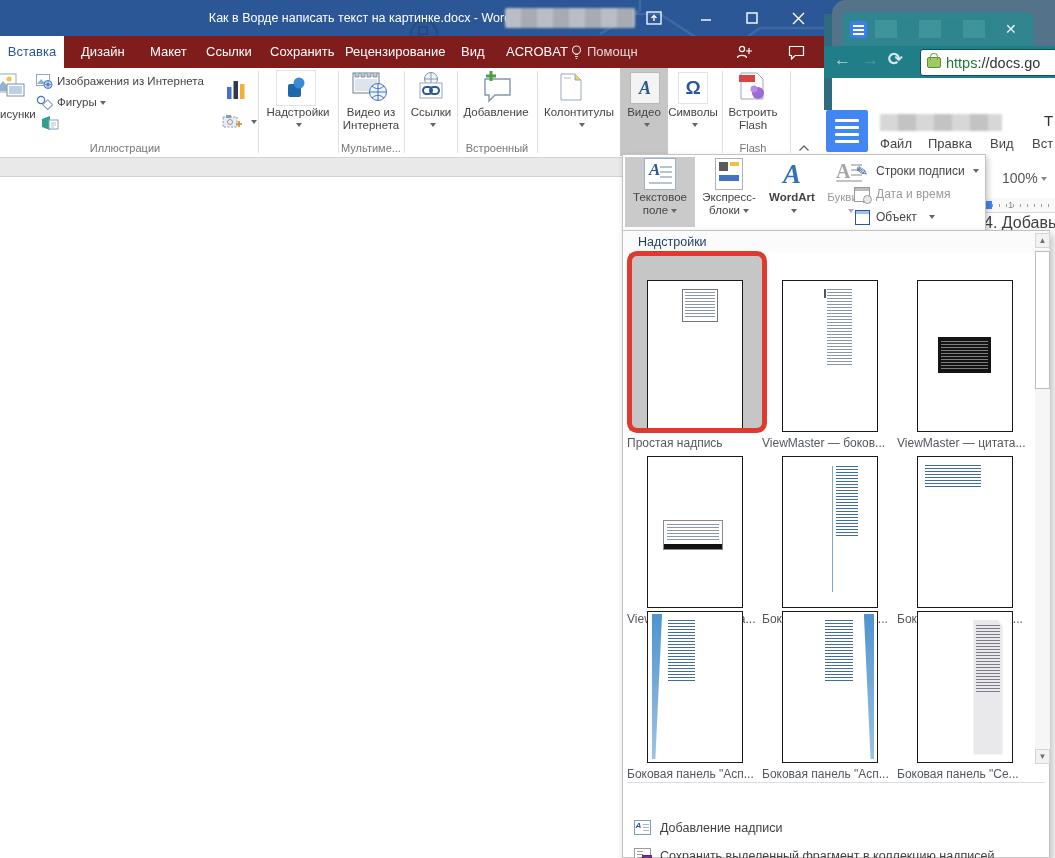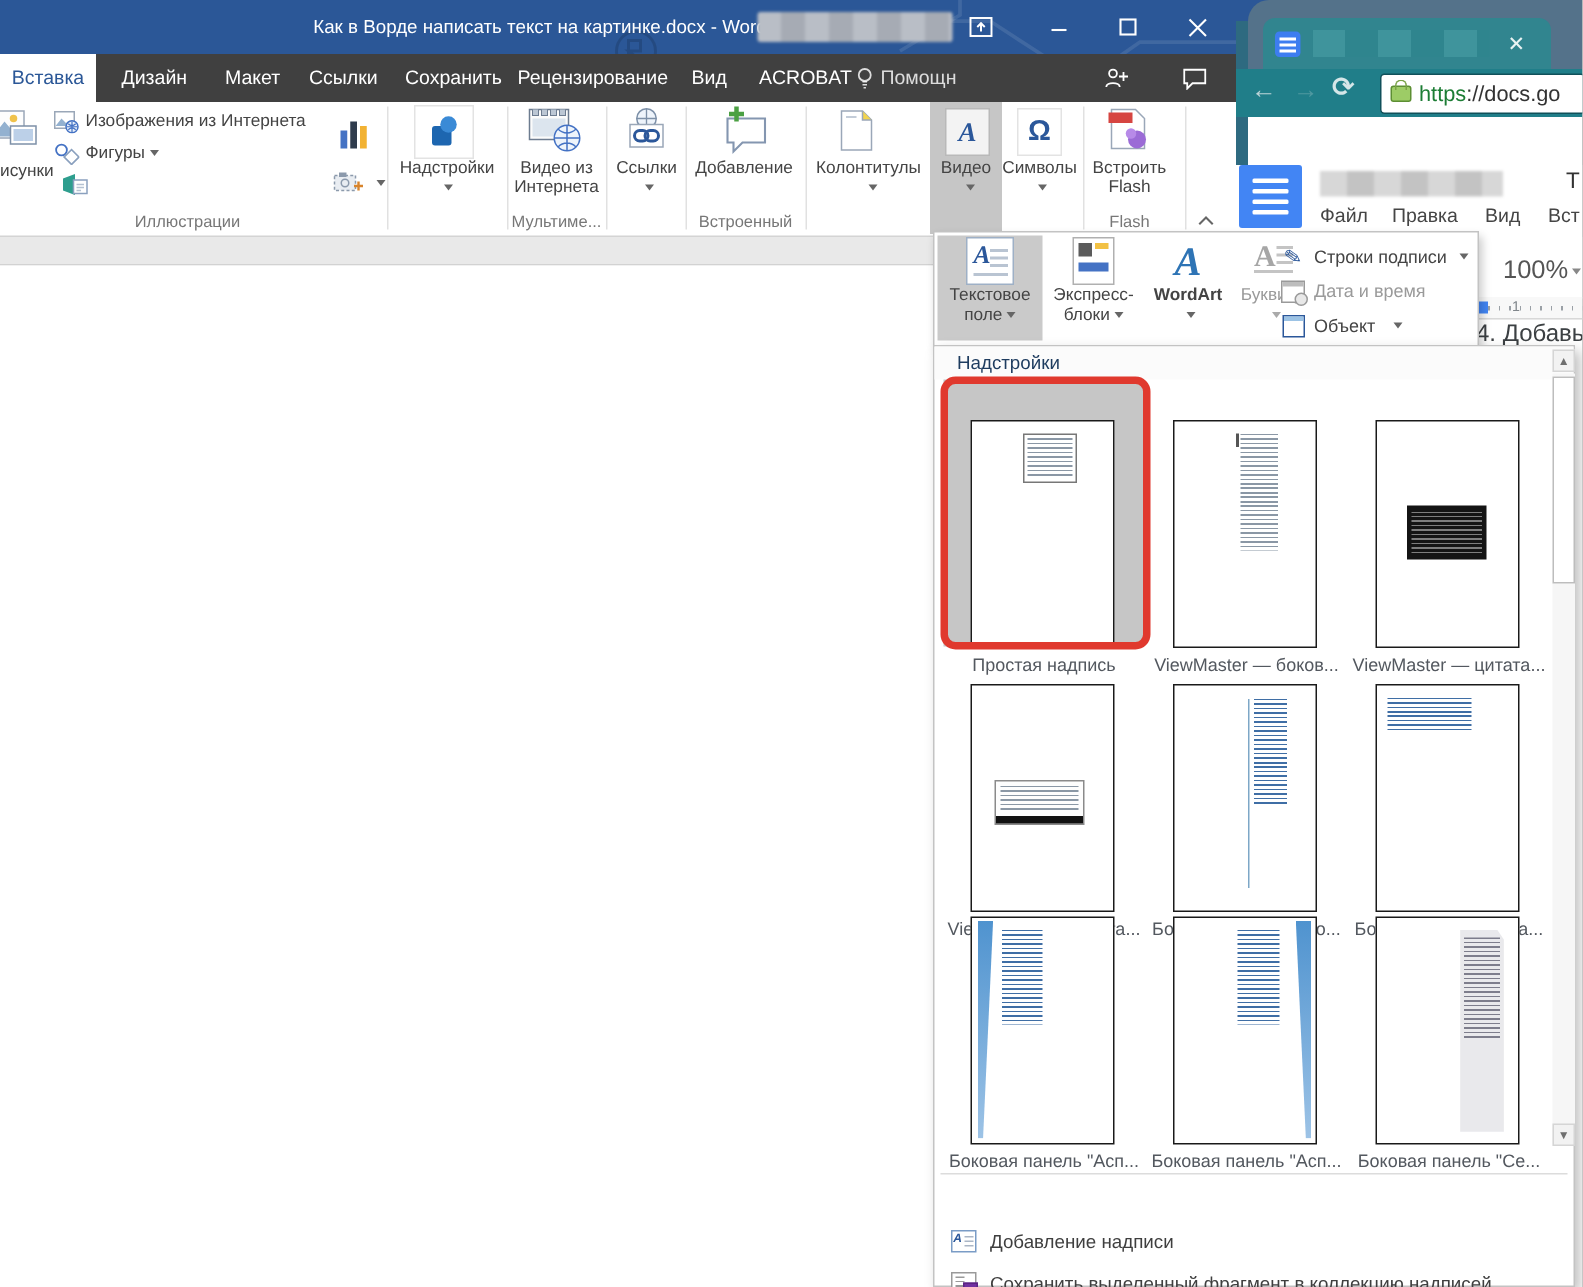--- a/index.html
+++ b/index.html
@@ -11,21 +11,21 @@
   .word{position:absolute;left:0;top:0;width:824px;height:858px;background:#fff;z-index:1;}
   .titlebar{position:absolute;left:0;top:0;width:824px;height:36px;background:#2b5797;overflow:hidden;}
   .tb-deco{position:absolute;left:0;top:0;width:824px;height:70px;pointer-events:none;}
   .tb-title{position:absolute;left:120px;width:480px;top:0;height:36px;line-height:36px;text-align:center;
             color:#fff;font-size:12.5px;white-space:nowrap;}
   .tb-blur{position:absolute;left:505px;top:8px;width:130px;height:20px;border-radius:2px;
            background:repeating-linear-gradient(90deg,#b9bec6 0 16px,#a6abb4 16px 32px);filter:blur(1px);}
   .tb-btn{position:absolute;top:0;height:36px;width:44px;display:flex;align-items:center;justify-content:center;color:#fff;}
   .tb-btn svg{display:block;}
   
-  .tabrow{position:absolute;left:0;top:36px;width:824px;height:32px;background:#404040;}
+  .tabrow{position:absolute;left:0;top:36px;width:824px;height:32px;background:#7f1d1d;}
   .wtab{position:absolute;top:0;height:32px;line-height:32px;color:#fff;font-size:13px;white-space:nowrap;}
   .wtab.active{background:#fff;color:#2b5797;text-align:center;}
   .helptab{position:absolute;top:0;height:32px;line-height:32px;color:rgba(255,255,255,.82);font-size:13px;display:flex;align-items:center;gap:5px;}
   
   .ribbon{position:absolute;left:0;top:68px;width:824px;height:89px;background:#fff;border-bottom:1px solid #d4d4d4;}
   .rsep{position:absolute;top:3px;height:82px;width:1px;background:#e1e1e1;}
   .glabel{position:absolute;top:74px;font-size:11px;color:#777;text-align:center;white-space:nowrap;}
   .rlabel{position:absolute;font-size:11.5px;color:#444;white-space:nowrap;}
   .rlabel.ctr{text-align:center;}
   .dis{color:#9a9a9a !important;}
@@ -65,21 +65,21 @@
   .bm-part:before{content:"";position:absolute;left:1px;bottom:2px;border-left:5px solid transparent;border-right:5px solid transparent;border-bottom:6px solid #e0b43c;}
   .bm-part:after{content:"";position:absolute;right:1px;top:2px;width:4px;height:4px;border-radius:50%;background:#f2d44e;}
   .bw-content{position:absolute;left:0;top:110px;width:231px;height:748px;background:#fff;color:#333;}
   .docs-burger{position:absolute;left:2px;top:0;width:42px;height:42px;background:#4285f4;border-radius:2px;}
   .docs-burger i{position:absolute;left:9px;right:9px;height:3px;background:#fff;border-radius:1px;}
   .docs-titleblur{position:absolute;left:56px;top:4px;width:122px;height:17px;background:repeating-linear-gradient(90deg,#d7d7d7 0 18px,#c3c3c3 18px 36px);filter:blur(1px);}
   .docs-titlefrag{position:absolute;left:220px;top:2px;font-size:15px;color:#333;}
   .docs-menu{position:absolute;left:0;top:26px;width:231px;height:22px;font-size:13px;color:#454545;}
   .docs-menu span{position:absolute;top:0;}
   .docs-toolbar{position:absolute;left:0;top:48px;width:231px;height:40px;border-bottom:1px solid #dadce0;background:#fff;}
-  .docs-zoom{position:absolute;left:178px;top:12px;font-size:17px;color:#555;}
+  .docs-zoom{position:absolute;left:178px;top:12px;font-size:14px;color:#555;}
   .docs-ruler{position:absolute;left:0;top:88px;width:231px;height:14px;background:#f8f8f8;border-bottom:1px solid #d8d8d8;}
   .ruler-ticks{position:absolute;left:168px;right:0;top:6px;height:3px;background:repeating-linear-gradient(90deg,#9aa0a6 0 1px,transparent 1px 7px);}
   .ruler-num{position:absolute;left:184px;top:1px;font-size:9.5px;color:#80868b;}
   .indent-marker{position:absolute;left:160px;top:3px;width:8px;height:8px;background:#4285f4;}
   .docs-body{position:absolute;left:0;top:102px;width:231px;height:640px;}
   .docs-text{position:absolute;left:160px;top:2px;font-size:16px;color:#3c4043;white-space:nowrap;}
 
   
   .flyout{position:absolute;left:622px;top:154px;width:362px;height:76px;background:#fff;border:1px solid #c3c3c3;
           box-shadow:2px 3px 6px rgba(0,0,0,.22);z-index:3;}
@@ -109,21 +109,21 @@
   .obj-ic:before{content:"";position:absolute;left:0;right:0;top:0;height:3px;background:#9cc3e5;}
 
   
   .gallery{position:absolute;left:622px;top:230px;width:428px;height:628px;background:#fff;border:1px solid #c3c3c3;
            box-shadow:3px 4px 8px rgba(0,0,0,.25);z-index:3;box-sizing:border-box;}
   .g-header{position:absolute;left:0;top:0;width:100%;height:22px;background:#fbfbfb;}
   .g-header span{position:absolute;left:15px;top:4px;font-size:12.5px;color:#1e3c5f;}
   .g-selbg{position:absolute;left:6px;top:22px;width:133px;height:178px;background:#c6c6c6;}
   .cell{position:absolute;width:132px;}
   .tpage{position:absolute;left:18px;top:0;width:94px;height:150px;background:#fff;border:1.5px solid #1a1a1a;}
-  .tlabel{position:absolute;left:-2px;right:-4px;top:156px;text-align:center;font-size:12px;color:#53585f;white-space:nowrap;overflow:hidden;}
+  .tlabel{position:absolute;left:-2px;right:-4px;top:156px;font-size:12px;color:#53585f;white-space:nowrap;overflow:hidden;}
   .lines{background-image:repeating-linear-gradient(#8a97a5 0 1px,transparent 1px 3px);}
   .blines{background-image:repeating-linear-gradient(#3f6ea5 0 1px,transparent 1px 3px);}
   .wlines{background-image:repeating-linear-gradient(rgba(255,255,255,.45) 0 1px,transparent 1px 3px);}
   
   .t1-box{position:absolute;left:36%;top:5%;width:39%;height:22%;border:1px solid #777;padding:2px;box-sizing:border-box;}
   .t1-box .fill{width:100%;height:100%;}
   .t2-col{position:absolute;left:47%;top:5%;width:26%;height:52%;}
   .t2-col:before{content:"";position:absolute;left:-3px;top:0;width:2px;height:12%;background:#555;}
   .t3-dark{position:absolute;left:21%;top:37%;width:57%;height:24%;background:#141414;padding:4px 3px;box-sizing:border-box;}
   .t4-box{position:absolute;left:16%;top:42%;width:64%;height:20%;border:1px solid #8a8a8a;background:#fdfdfd;padding:3px 3px 0;box-sizing:border-box;}

